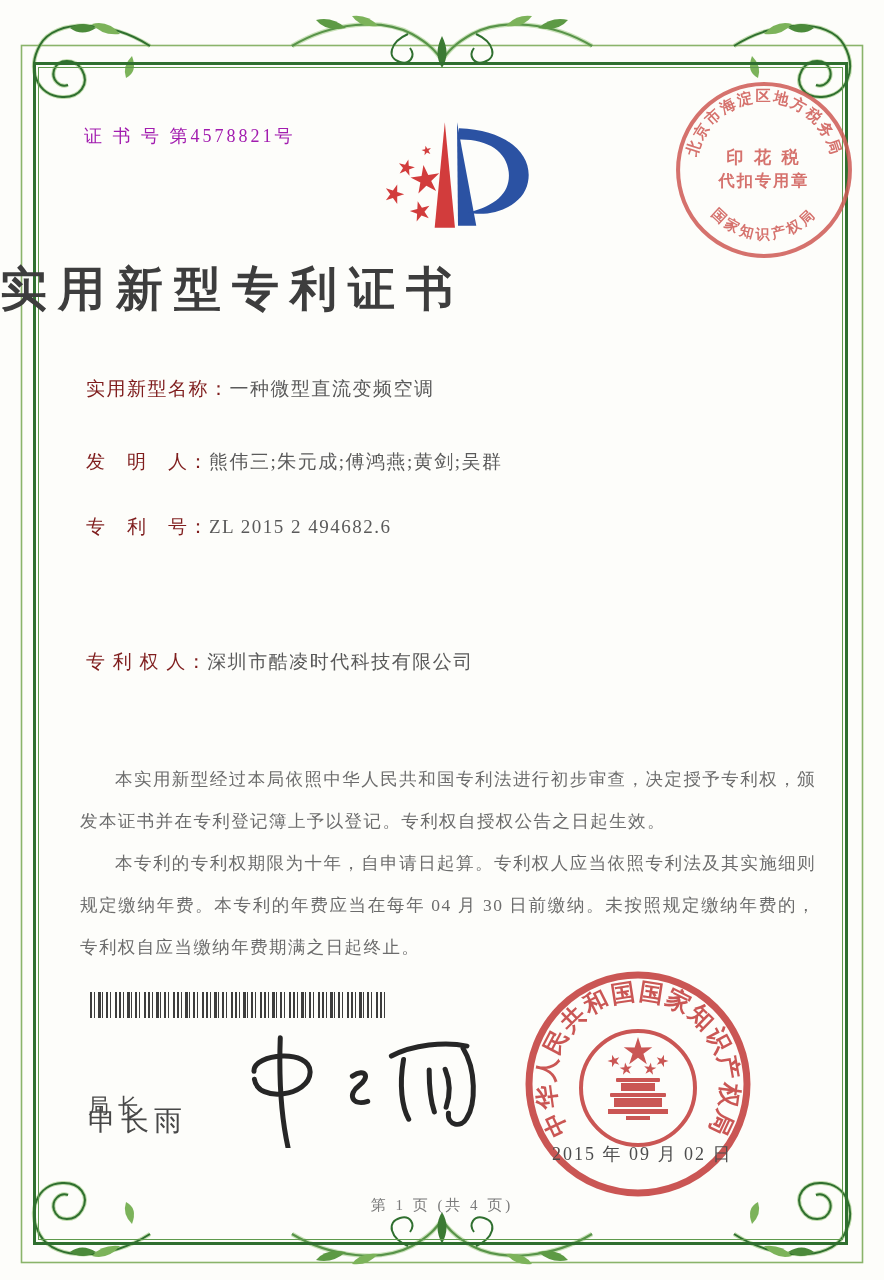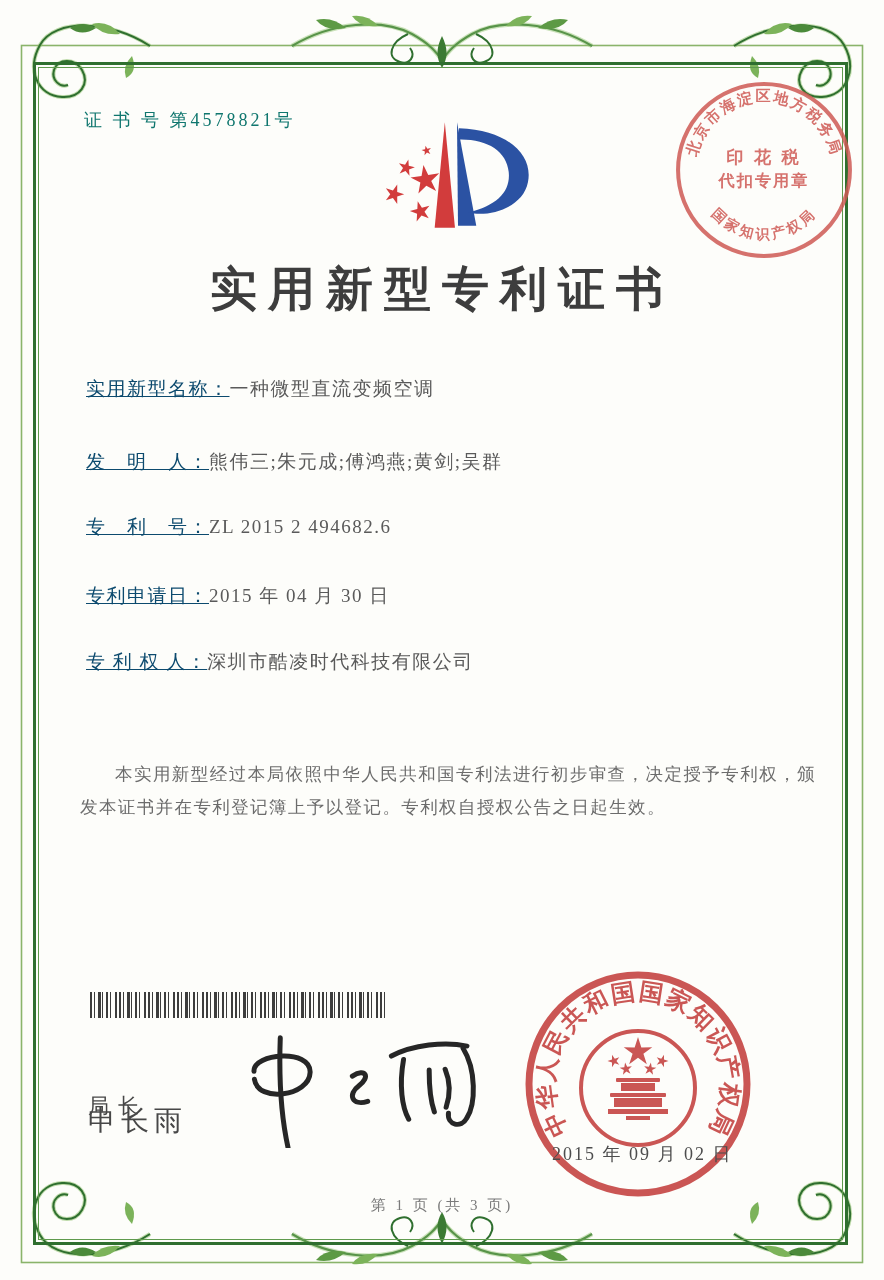--- a/index.html
+++ b/index.html
@@ -14,41 +14,41 @@
   .inner-frame{
     position:absolute;left:33px;top:62px;right:36px;bottom:35px;
     border:3px solid #2f6f2f;
   }
   .inner-frame::after{
     content:"";position:absolute;left:2px;top:2px;right:2px;bottom:2px;
     border:1px solid #5f9a4d;
   }
   
   .cert-no{
-    position:absolute;left:84px;top:108px;
-    font-size:18px;letter-spacing:3px;color:#0f766e;
+    position:absolute;left:84px;top:124px;
+    font-size:18px;letter-spacing:3px;color:#a21caf;
   }
   .logo{position:absolute;left:356px;top:106px;width:204px;height:142px;}
   .tax-seal{position:absolute;left:672px;top:78px;width:184px;height:184px;opacity:.85;z-index:4;}
   .title{
-    position:absolute;left:0;top:258px;width:100%;text-align:center;
+    position:absolute;left:0;top:258px;width:100%;
     font-size:47px;font-weight:bold;letter-spacing:11px;color:#3d3d3d;
   }
   
   .field{
     position:absolute;left:86px;right:70px;
     font-size:19px;letter-spacing:1.5px;color:#5f5f5f;white-space:nowrap;
   }
   .f0{top:376px}.f1{top:449px}.f2{top:514px}.f3{top:583px}.f4{top:649px}.f5{top:714px}
-  .field .flabel{color:#0c4a6e;text-decoration:underline;}
+  .field .flabel{color:#7f1d1d;}
   .field .fvalue{color:#5a5a5a;font-family:Liberation Serif, serif;}
   
   .body-text{
     position:absolute;left:80px;right:68px;top:758px;
-    font-size:17.5px;line-height:33px;letter-spacing:1.4px;color:#6c6c6c;
+    font-size:17.5px;line-height:42px;letter-spacing:1.4px;color:#6c6c6c;
     text-align:justify;
   }
   .body-text p{margin:0;text-indent:2em;}
   
   .barcode{
     position:absolute;left:90px;top:992px;width:296px;height:26px;
     background:repeating-linear-gradient(90deg,
       #1b1b1b 0 2px, transparent 2px 4px,
       #1b1b1b 4px 5px, transparent 5px 8px,
       #1b1b1b 8px 11px, transparent 11px 12px,
@@ -159,29 +159,27 @@
 
   <div class="field f0">
     <span class="flabel">实用新型名称：</span><span class="fvalue">一种微型直流变频空调</span>
   </div>
   <div class="field f1">
     <span class="flabel">发　明　人：</span><span class="fvalue">熊伟三;朱元成;傅鸿燕;黄剑;吴群</span>
   </div>
   <div class="field f2">
     <span class="flabel">专　利　号：</span><span class="fvalue">ZL 2015 2 494682.6</span>
   </div>
-  <div class="field f3">
-    <span class="flabel">专利申请日：</span><span class="fvalue">2015 年 04 月 30 日</span>
-  </div>
   <div class="field f4">
     <span class="flabel">专 利 权 人：</span><span class="fvalue">深圳市酷凌时代科技有限公司</span>
   </div>
 
   <div class="body-text">
     <p>本实用新型经过本局依照中华人民共和国专利法进行初步审查，决定授予专利权，颁发本证书并在专利登记簿上予以登记。专利权自授权公告之日起生效。</p>
+    <p>本专利的专利权期限为十年，自申请日起算。专利权人应当依照专利法及其实施细则规定缴纳年费。本专利的年费应当在每年 04 月 30 日前缴纳。未按照规定缴纳年费的，专利权自应当缴纳年费期满之日起终止。</p>
   </div>
 
   <div class="barcode"></div>
 
   <div class="signer-role">局长</div>
   <div class="signer-name">申长雨</div>
 
   <svg class="signature" viewBox="0 0 265 130">
     <g fill="none" stroke="#262626" stroke-width="5" stroke-linecap="round" stroke-linejoin="round" transform="rotate(-3 130 70)">
       <path d="M58,16 C55,50 54,90 60,126"></path>
@@ -214,15 +212,15 @@
       <rect x="101" y="117" width="34" height="8"></rect>
       <rect x="90" y="127" width="56" height="4" rx="1"></rect>
       <rect x="94" y="132" width="48" height="9"></rect>
       <rect x="88" y="143" width="60" height="5"></rect>
       <rect x="106" y="150" width="24" height="4"></rect>
     </g>
   </svg>
 
   <div class="seal-date">2015 年 09 月 02 日</div>
 
-  <div class="footer">第 1 页 (共 3 页)</div>
+  <div class="footer">第 1 页 (共 4 页)</div>
 
 </div>
 
 </body></html>

